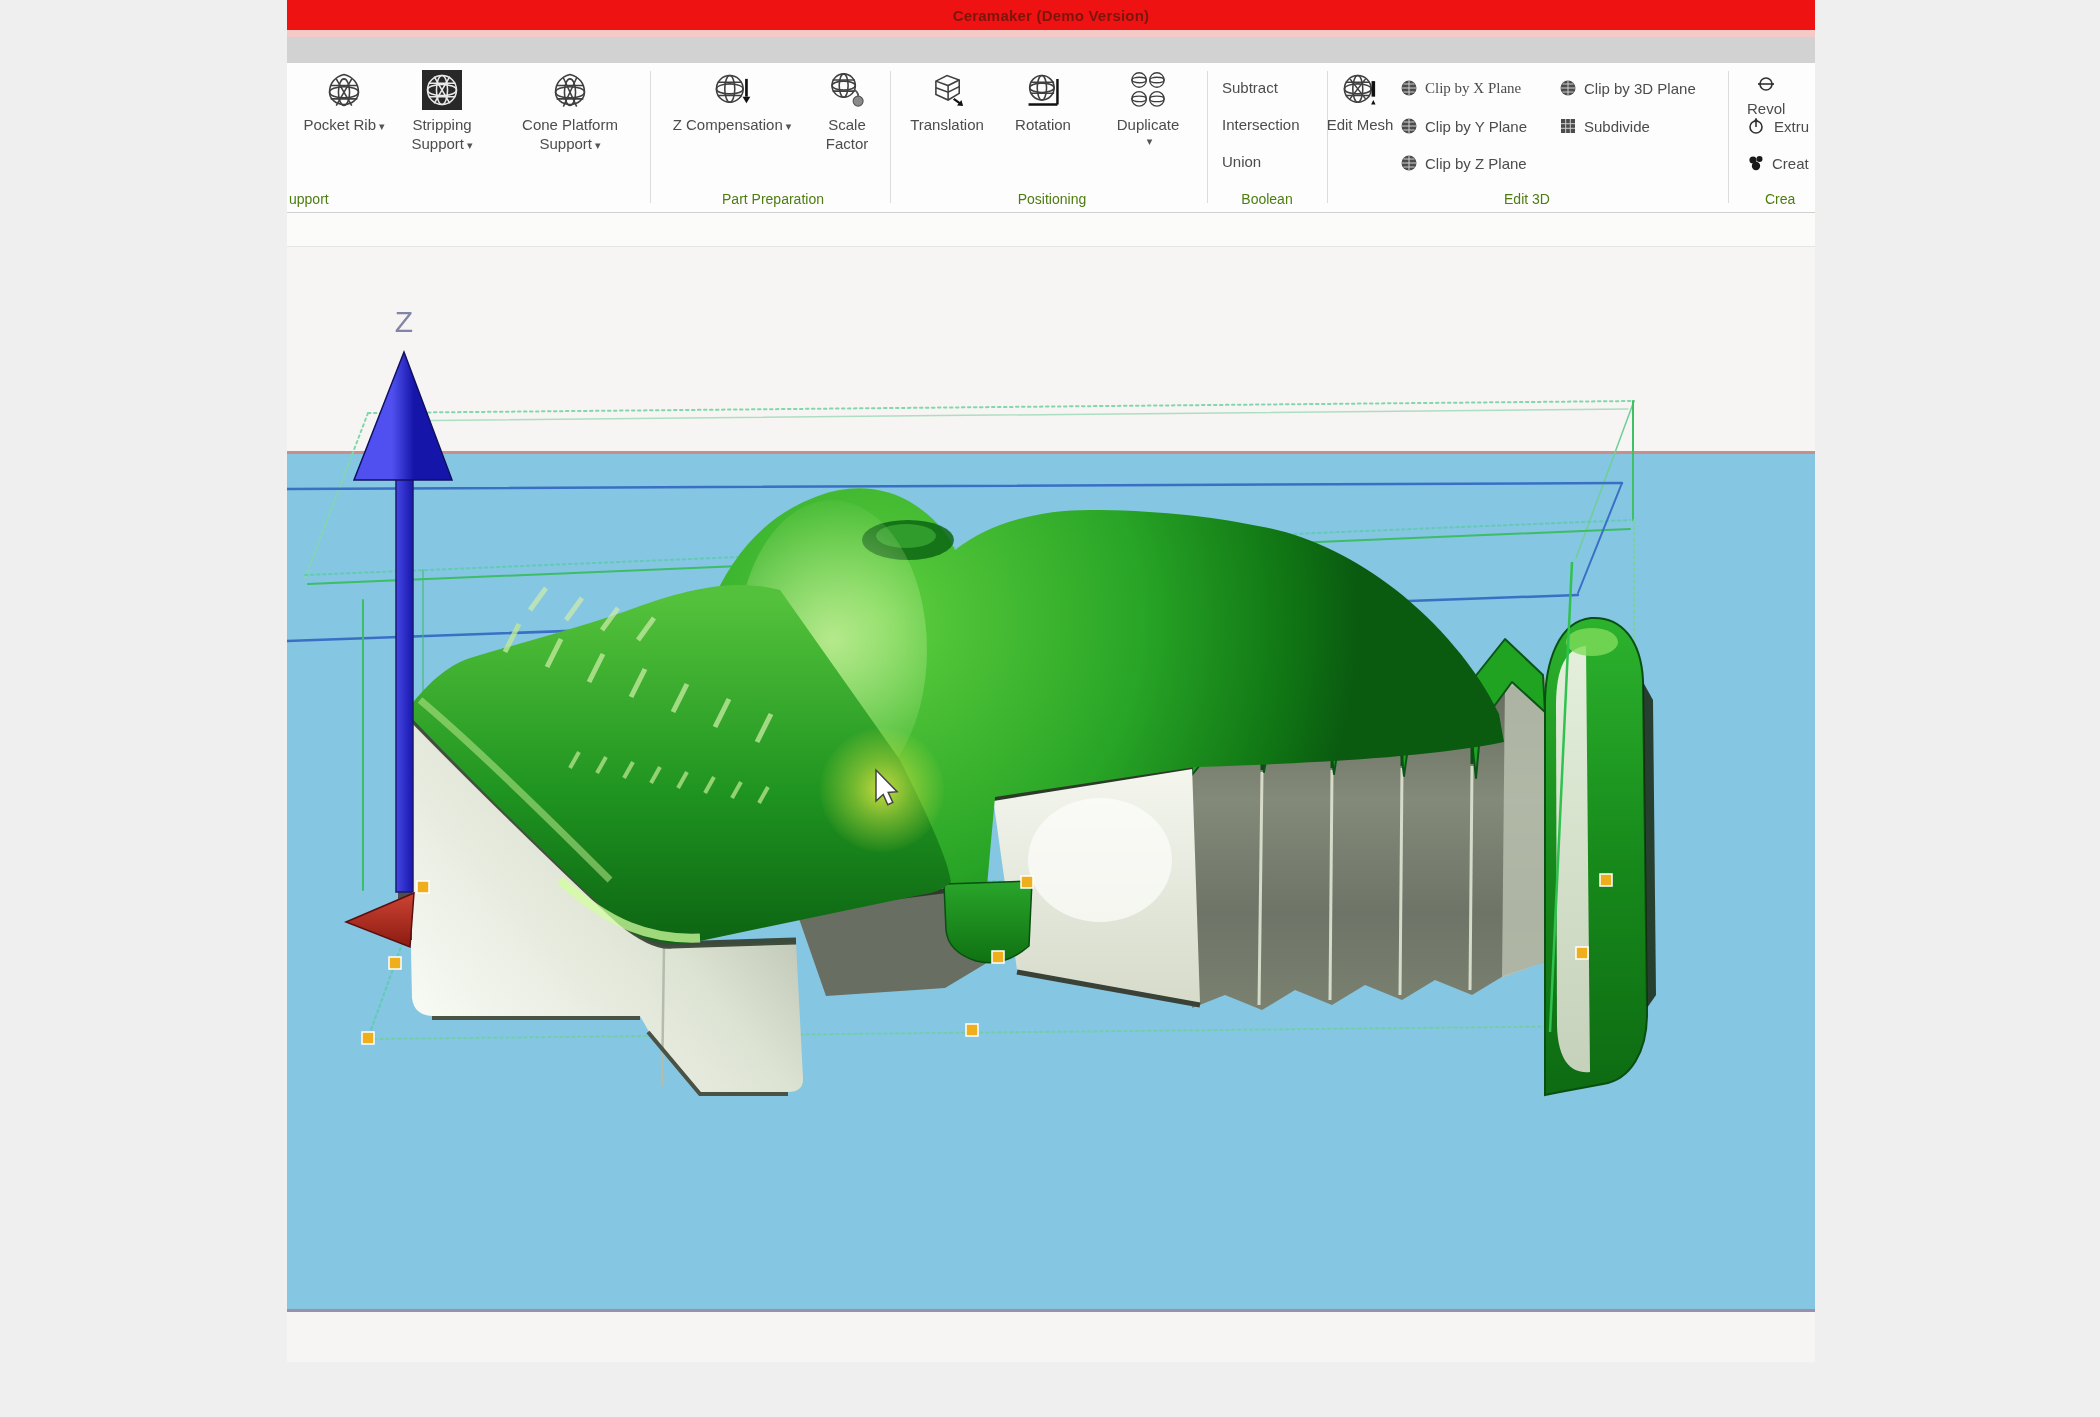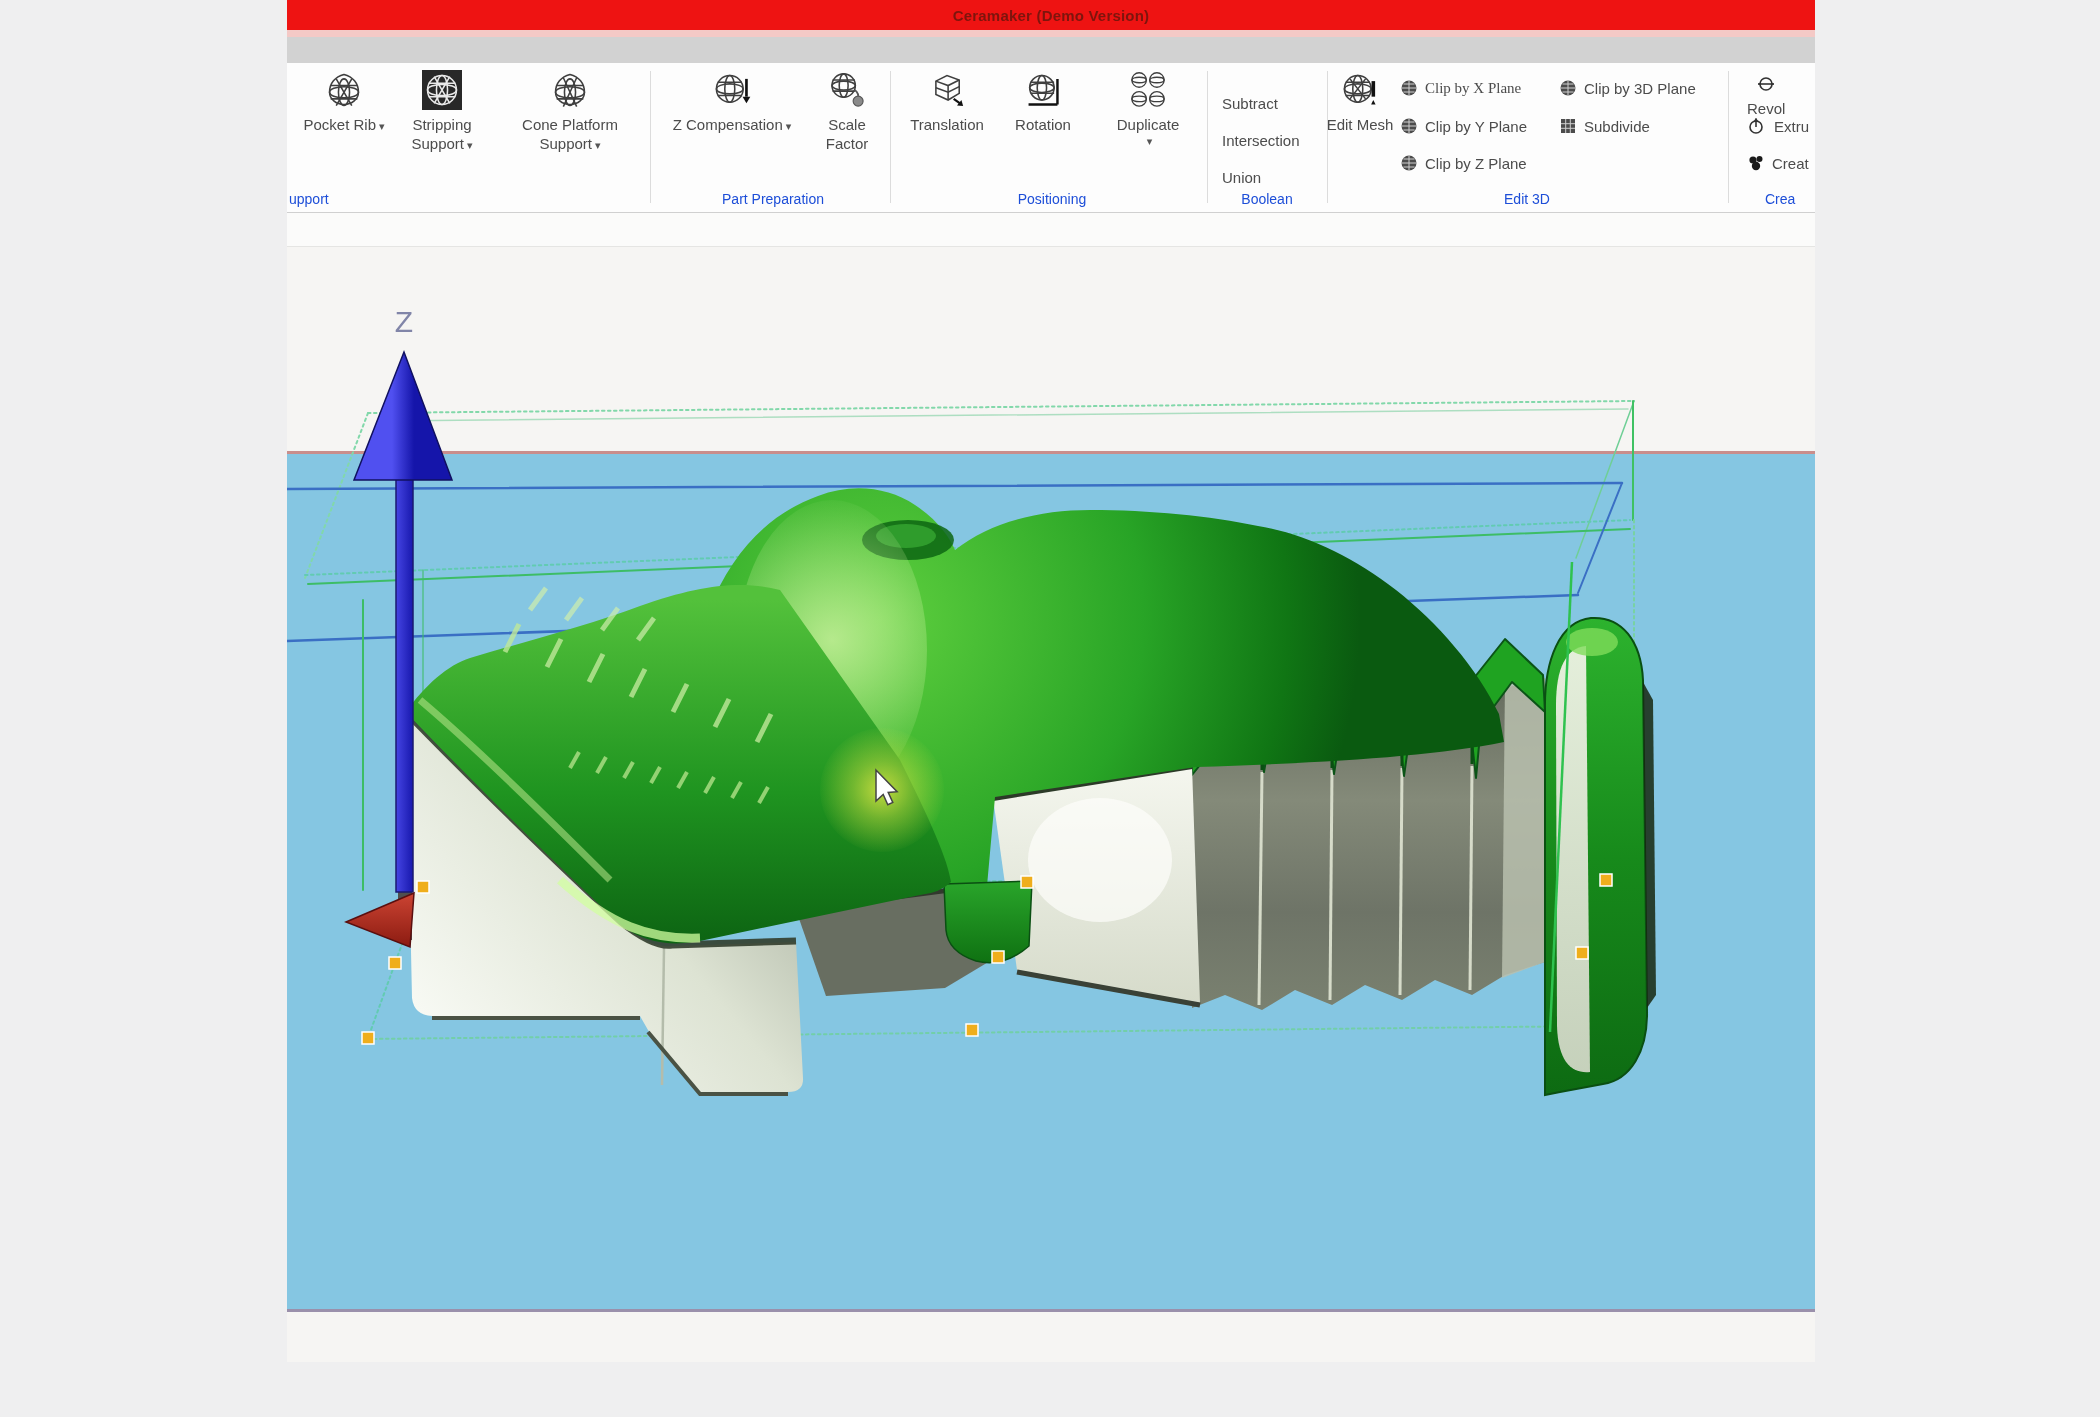--- a/index.html
+++ b/index.html
@@ -7,29 +7,29 @@
   .app-window{position:absolute;left:287px;top:0;width:1528px;height:1362px;background:#fbfaf9;overflow:hidden;}
   
   .titlebar{position:absolute;left:0;top:0;width:100%;height:30px;background:#ee1312;border-bottom:3px solid #0c4a6e;
             display:flex;align-items:center;justify-content:center;}
   .titlebar span{font-size:15px;color:#7d150d;font-weight:bold;letter-spacing:.2px;}
   .pink-strip{position:absolute;left:0;top:30px;width:100%;height:7px;background:#f4c9c6;}
   .tab-strip{position:absolute;left:0;top:37px;width:100%;height:26px;background:#d2d2d2;}
   
   .ribbon{position:absolute;left:0;top:63px;width:100%;height:149px;background:#fdfdfd;border-bottom:1px solid #d0d0d0;}
   .vsep{position:absolute;top:8px;height:132px;width:1px;background:#dcdcdc;}
-  .grouplabel{position:absolute;bottom:5px;font-size:14px;color:#1d4ed8;white-space:nowrap;}
+  .grouplabel{position:absolute;bottom:5px;font-size:14px;color:#4d7c0f;white-space:nowrap;}
   .bigbtn{position:absolute;top:7px;text-align:center;font-size:15px;color:#4c4c4c;line-height:1.25;cursor:default;}
   .bigbtn .ic{display:block;margin:0 auto 6px auto;width:40px;height:40px;}
   .bigbtn .ic.dark{background:#282828;}
   .bigbtn svg{width:40px;height:40px;display:block;}
   .caret{font-size:11px;color:#555;margin-left:3px;}
   .row{position:absolute;display:flex;align-items:center;gap:7px;height:26px;font-size:15px;color:#4c4c4c;white-space:nowrap;cursor:default;}
   .row svg{width:18px;height:18px;flex:0 0 auto;}
-  .boolitem{position:absolute;font-size:15px;color:#4c4c4c;white-space:nowrap;cursor:default;margin-top:16px;}
+  .boolitem{position:absolute;font-size:15px;color:#4c4c4c;white-space:nowrap;cursor:default;}
   .sub-strip{position:absolute;left:0;top:213px;width:100%;height:33px;background:#fbfbfa;border-bottom:1px solid #e5e5e3;}
   
   .viewport{position:absolute;left:0;top:247px;width:1528px;height:1115px;background:#f6f5f3;overflow:hidden;}
   .viewport svg{display:block;}
 </style>
 </head>
 <body>
 
 <div id="stage">
 

